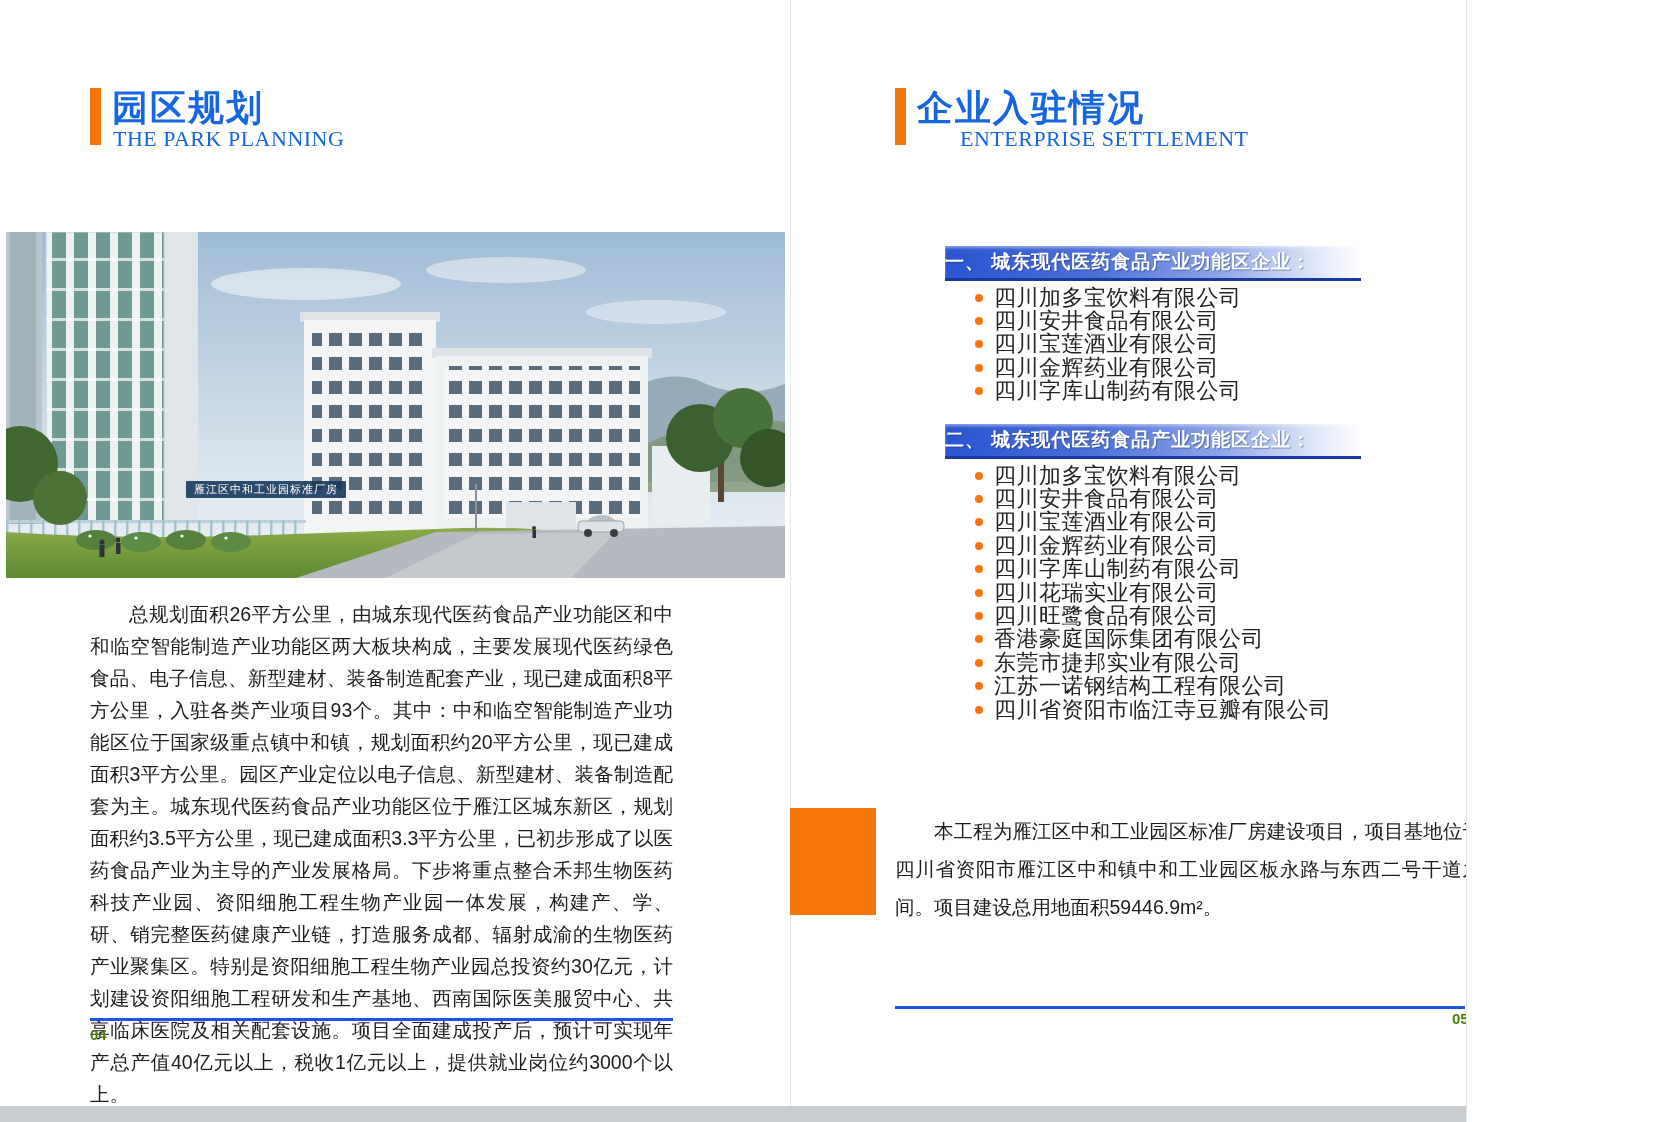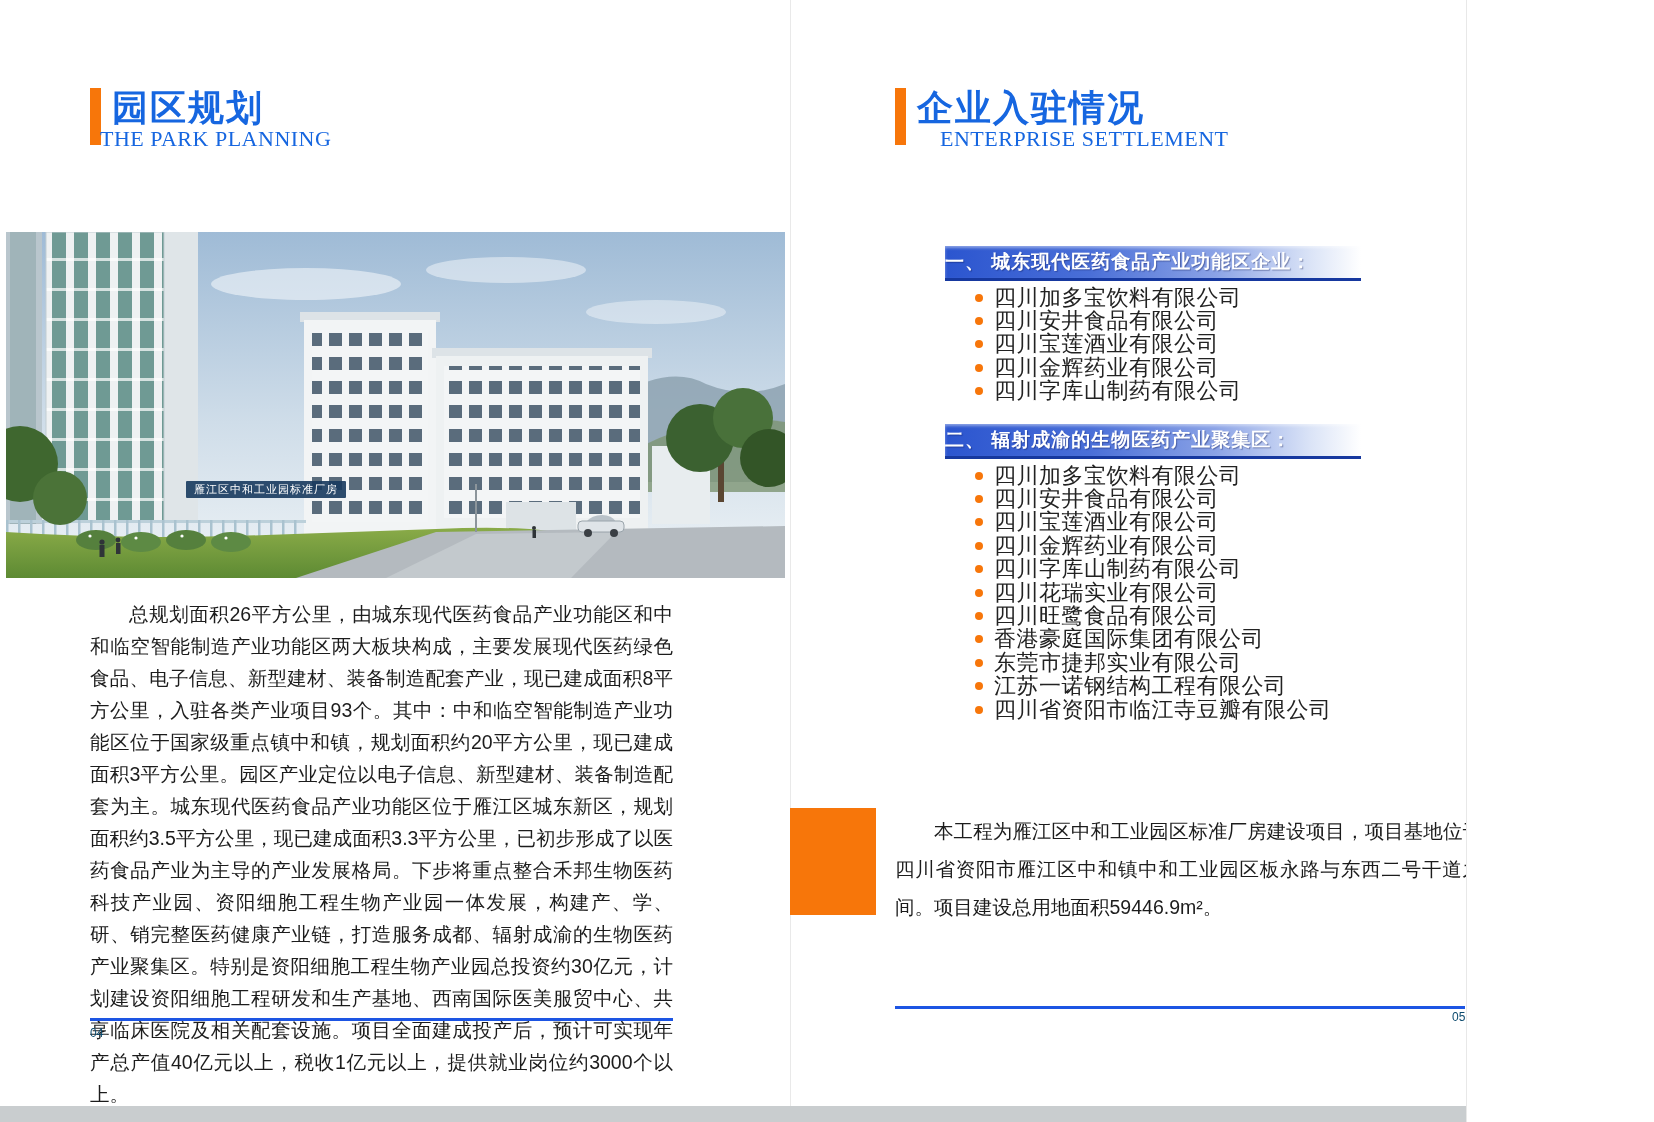--- a/index.html
+++ b/index.html
@@ -36,21 +36,21 @@
   }
   .body-right{
     position:absolute;left:895px;top:812px;width:587px;
     font-size:19.5px;line-height:38px;color:var(--ink);
     text-align:justify;text-indent:2em;
   }
 
   .footer-line{position:absolute;height:3px;background:var(--lineblue);}
   .footer-line.left{left:90px;top:1018px;width:583px;}
   .footer-line.right{left:895px;top:1006px;width:570px;}
-  .page-num{position:absolute;font-size:12px;color:#0c4a6e;}
+  .page-num{position:absolute;font-size:15px;color:#4d7c0f;font-weight:bold;}
   .page-num.left{left:90px;top:1026px;}
   .page-num.right{left:1452px;top:1010px;}
 
   
   .banner{
     position:absolute;left:945px;width:416px;height:35px;box-sizing:border-box;
     display:flex;align-items:center;
     color:#fff;font-weight:bold;font-size:19px;letter-spacing:1px;white-space:nowrap;
     background:linear-gradient(90deg,#2b55cf 0%,#4a6fd8 35%,#8ba3e6 65%,#dbe4f7 88%,#ffffff 100%);
     border-bottom:3px solid #16389f;
@@ -71,21 +71,21 @@
 </style>
 </head>
 <body>
 
 <div class="canvas">
 
   <div class="page-gutter"></div>
 
   <div class="accent-bar" style="left:90px;top:88px;"></div>
   <div class="page-title" style="left:112px;top:84px;">园区规划</div>
-  <div class="page-subtitle" style="left:100px;top:126px;">THE PARK PLANNING</div>
+  <div class="page-subtitle" style="left:113px;top:126px;">THE PARK PLANNING</div>
 
   <div class="photo">
     <svg viewBox="0 0 779 346" preserveAspectRatio="none">
       <defs>
         <linearGradient id="sky" x1="0" y1="0" x2="0" y2="1">
           <stop offset="0" stop-color="#9fbbd6"></stop>
             <stop offset=".55" stop-color="#cfdde9"></stop>
             <stop offset="1" stop-color="#eef3f6"></stop>
         </linearGradient>
         <linearGradient id="lawn" x1="0" y1="0" x2="0" y2="1">
@@ -191,21 +191,21 @@
   </div>
   <div class="photo-caption">雁江区中和工业园标准厂房</div>
 
   <div class="body-left">总规划面积26平方公里，由城东现代医药食品产业功能区和中和临空智能制造产业功能区两大板块构成，主要发展现代医药绿色食品、电子信息、新型建材、装备制造配套产业，现已建成面积8平方公里，入驻各类产业项目93个。其中：中和临空智能制造产业功能区位于国家级重点镇中和镇，规划面积约20平方公里，现已建成面积3平方公里。园区产业定位以电子信息、新型建材、装备制造配套为主。城东现代医药食品产业功能区位于雁江区城东新区，规划面积约3.5平方公里，现已建成面积3.3平方公里，已初步形成了以医药食品产业为主导的产业发展格局。下步将重点整合禾邦生物医药科技产业园、资阳细胞工程生物产业园一体发展，构建产、学、研、销完整医药健康产业链，打造服务成都、辐射成渝的生物医药产业聚集区。特别是资阳细胞工程生物产业园总投资约30亿元，计划建设资阳细胞工程研发和生产基地、西南国际医美服贸中心、共享临床医院及相关配套设施。项目全面建成投产后，预计可实现年产总产值40亿元以上，税收1亿元以上，提供就业岗位约3000个以上。</div>
 
   <div class="footer-line left"></div>
   <div class="page-num left">04</div>
 
   <div class="accent-bar" style="left:895px;top:88px;"></div>
   <div class="page-title" style="left:917px;top:84px;">企业入驻情况</div>
-  <div class="page-subtitle" style="left:940px;top:126px;">ENTERPRISE SETTLEMENT</div>
+  <div class="page-subtitle" style="left:960px;top:126px;">ENTERPRISE SETTLEMENT</div>
 
   <div class="banner one">一、 城东现代医药食品产业功能区企业：</div>
   <ul class="company-list one">
       <li class="company-item">
         <span class="bullet"></span>
         <span class="company-name">四川加多宝饮料有限公司</span>
       </li>
       <li class="company-item">
         <span class="bullet"></span>
         <span class="company-name">四川安井食品有限公司</span>
@@ -217,21 +217,21 @@
       <li class="company-item">
         <span class="bullet"></span>
         <span class="company-name">四川金辉药业有限公司</span>
       </li>
       <li class="company-item">
         <span class="bullet"></span>
         <span class="company-name">四川字库山制药有限公司</span>
       </li>
     </ul>
 
-  <div class="banner two">二、 辐射成渝的生物医药产业聚集区：</div>
+  <div class="banner two">二、 城东现代医药食品产业功能区企业：</div>
   <ul class="company-list two">
       <li class="company-item">
         <span class="bullet"></span>
         <span class="company-name">四川加多宝饮料有限公司</span>
       </li>
       <li class="company-item">
         <span class="bullet"></span>
         <span class="company-name">四川安井食品有限公司</span>
       </li>
       <li class="company-item">

